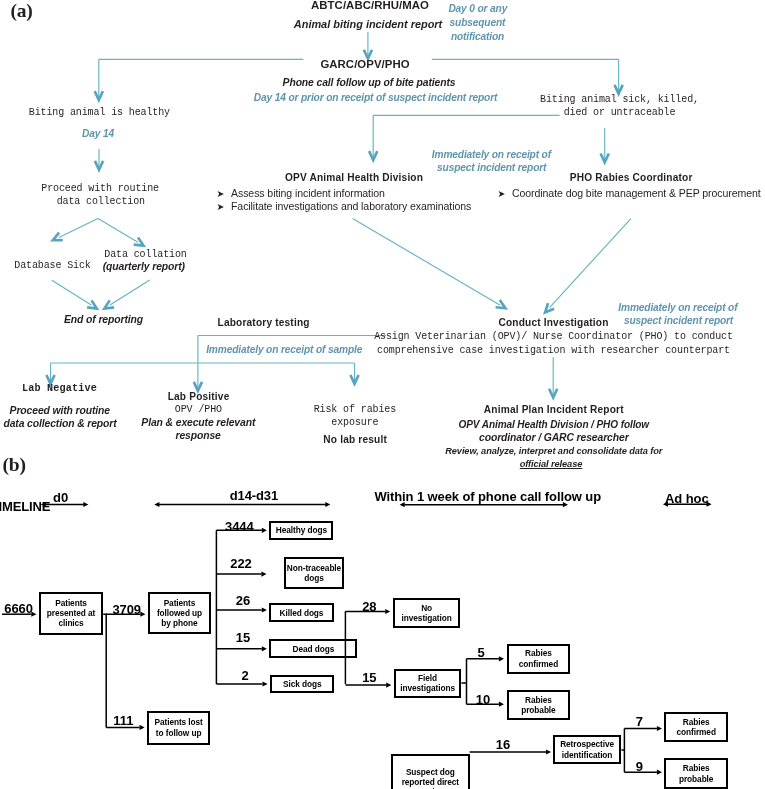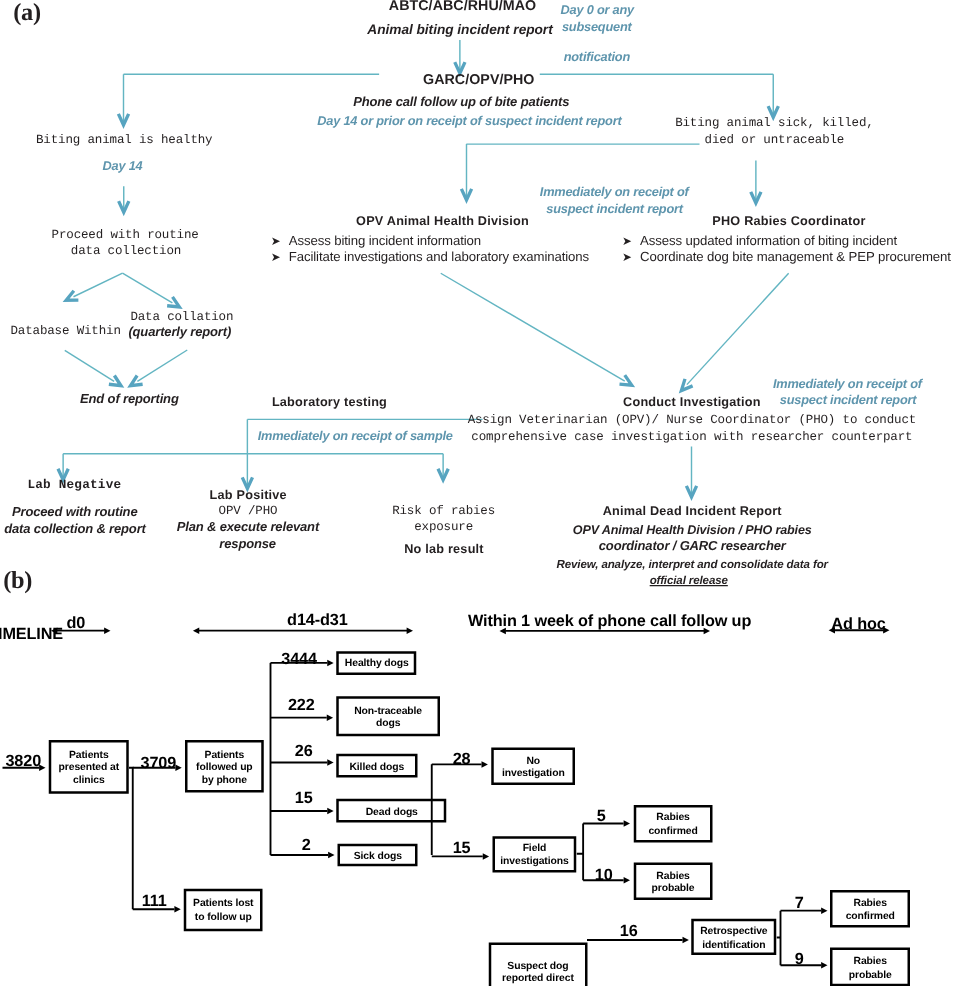--- a/index.html
+++ b/index.html
@@ -118,70 +118,69 @@
     <path d="M624.4,772.2 L656.9,772.2"></path>
     <path d="M662.0,772.2 L656.9,769.6 L656.9,774.8 Z" fill="#000" stroke="none"></path>
   </g>
 </svg>
 
 <div class="panel-letter" style="left:10.5px;top:-0.5px;">(a)</div>
 <div class="panel-letter" style="left:2.5px;top:453.5px;">(b)</div>
 
 <div class="tl bc" style="left:370px;top:0.2px;">ABTC/ABC/RHU/MAO</div>
 <div class="tl bi wide" style="left:368px;top:18.7px;">Animal biting incident report</div>
-<div class="tl bc" style="left:383px;top:58.9px;">GARC/OPV/PHO</div>
+<div class="tl bc" style="left:365px;top:58.9px;">GARC/OPV/PHO</div>
 <div class="tl bi" style="left:369px;top:77.6px;">Phone call follow up of bite patients</div>
 <div class="tl n" style="left:99.4px;top:108.1px;">Biting animal is healthy</div>
 <div class="tl n" style="left:619.5px;top:94.7px;">Biting animal sick, killed,</div>
 <div class="tl n" style="left:619.5px;top:107.5px;">died or untraceable</div>
 <div class="tl n" style="left:100.1px;top:183.6px;">Proceed with routine</div>
 <div class="tl n" style="left:100.8px;top:197.0px;">data collection</div>
 <div class="tl b" style="left:354px;top:173.0px;">OPV Animal Health Division</div>
 <div class="tl b" style="left:631.2px;top:173.0px;">PHO Rabies Coordinator</div>
-<div class="tl n" style="left:52.5px;top:260.8px;">Database Within</div>
+<div class="tl n" style="left:52.5px;top:260.8px;">Database Sick</div>
 <div class="tl n" style="left:145.5px;top:250.4px;">Data collation</div>
 <div class="tl bi" style="left:143.8px;top:261.8px;">(quarterly report)</div>
 <div class="tl bi" style="left:103.5px;top:315.2px;">End of reporting</div>
 <div class="tl b" style="left:263.6px;top:317.7px;">Laboratory testing</div>
 <div class="tl b" style="left:553.5px;top:318.1px;">Conduct Investigation</div>
 <div class="tl n" style="left:553.5px;top:332.3px;">Assign Veterinarian (OPV)/ Nurse Coordinator (PHO) to conduct</div>
 <div class="tl n" style="left:553.5px;top:346.1px;">comprehensive case investigation with researcher counterpart</div>
 <div class="tl b" style="left:59.5px;top:384px;font-family:Liberation Mono, monospace;">Lab Negative</div>
 <div class="tl bi" style="left:59.8px;top:406.2px;">Proceed with routine</div>
 <div class="tl bi" style="left:60.0px;top:419.0px;">data collection &amp; report</div>
 <div class="tl b" style="left:198.6px;top:391.8px;">Lab Positive</div>
 <div class="tl n" style="left:198.4px;top:404.8px;">OPV /PHO</div>
 <div class="tl bi" style="left:198.3px;top:418.3px;">Plan &amp; execute relevant</div>
 <div class="tl bi" style="left:198.1px;top:431.4px;">response</div>
 <div class="tl b" style="left:355.2px;top:391.8px;margin-top:43px;">No lab result</div>
 <div class="tl n" style="left:354.9px;top:404.5px;">Risk of rabies</div>
 <div class="tl n" style="left:354.9px;top:417.5px;">exposure</div>
-<div class="tl b" style="left:553.8px;top:405.2px;">Animal Dead Incident Report</div>
-<div class="tl bi nar2" style="left:553.8px;top:420.0px;">OPV Animal Health Division / PHO rabies</div>
+<div class="tl b" style="left:553.8px;top:405.2px;">Animal Plan Incident Report</div>
+<div class="tl bi nar2" style="left:553.8px;top:420.0px;">OPV Animal Health Division / PHO follow</div>
 <div class="tl bi" style="left:553.8px;top:433.3px;">coordinator / GARC researcher</div>
 <div class="tl bi nar" style="left:553.8px;top:446.6px;">Review, analyze, interpret and consolidate data for</div>
 <div class="tl bi nar" style="left:551.0px;top:459.8px;text-decoration:underline;">official release</div>
 
 <div class="tl blue" style="left:477.8px;top:4.4px;">Day 0 or any</div>
 <div class="tl blue" style="left:477.4px;top:17.9px;">subsequent</div>
-<div class="tl blue" style="left:477.5px;top:42px;">notification</div>
+<div class="tl blue" style="left:477.5px;top:32px;">notification</div>
 <div class="tl blue" style="left:375.5px;top:93.0px;">Day 14 or prior on receipt of suspect incident report</div>
 <div class="tl blue" style="left:98.0px;top:128.9px;">Day 14</div>
 <div class="tl blue" style="left:491.4px;top:150.2px;">Immediately on receipt of</div>
 <div class="tl blue" style="left:491.7px;top:163.2px;">suspect incident report</div>
 <div class="tl blue" style="left:677.9px;top:302.7px;">Immediately on receipt of</div>
 <div class="tl blue" style="left:678.5px;top:316.3px;">suspect incident report</div>
 <div class="tl blue" style="left:284.2px;top:344.9px;">Immediately on receipt of sample</div>
 
 <div class="bul" style="left:216.5px;top:188.0px;">
   <div><span class="g">➤</span><span>Assess biting incident information</span></div>
   <div><span class="g">➤</span><span>Facilitate investigations and laboratory examinations</span></div>
 </div>
 <div class="bul" style="left:497.5px;top:188.0px;">
-  <div><span class="g">➤</span><span>Assess updated information of biting incident</span></div>
   <div><span class="g">➤</span><span>Coordinate dog bite management &amp; PEP procurement</span></div>
 </div>
 
 <div class="bbox" style="left:38.9px;top:591.8px;width:64.3px;height:42.8px;">
       <div>
         <div>Patients</div>
         <div>presented at</div>
         <div>clinics</div>
       </div>
     </div>
@@ -196,21 +195,21 @@
       <div>
         <div>Patients lost</div>
         <div>to follow up</div>
       </div>
     </div>
 <div class="bbox" style="left:269.4px;top:520.7px;width:64.1px;height:19.2px;">
       <div>
         <div>Healthy dogs</div>
       </div>
     </div>
-<div class="bbox" style="left:269.0px;top:557.1px;width:83px;height:31.8px;">
+<div class="bbox" style="left:284px;top:557.1px;width:60px;height:31.8px;">
       <div>
         <div>Non-traceable</div>
         <div>dogs</div>
       </div>
     </div>
 <div class="bbox" style="left:269.4px;top:603.2px;width:64.2px;height:19.2px;">
       <div>
         <div>Killed dogs</div>
       </div>
     </div>
@@ -267,21 +266,21 @@
         <div>confirmed</div>
       </div>
     </div>
 <div class="bbox" style="left:664.3px;top:758.4px;width:63.8px;height:30.3px;">
       <div>
         <div>Rabies</div>
         <div>probable</div>
       </div>
     </div>
 
-<div class="bnum" style="left:18.6px;top:601.9px;">3820</div>
+<div class="bnum" style="left:18.6px;top:601.9px;">6660</div>
 <div class="bnum" style="left:126.7px;top:602.8px;">3709</div>
 <div class="bnum" style="left:123.3px;top:714.3px;">111</div>
 <div class="bnum" style="left:239.3px;top:519.7px;">3444</div>
 <div class="bnum" style="left:241.0px;top:556.9px;">222</div>
 <div class="bnum" style="left:243.0px;top:593.9px;">26</div>
 <div class="bnum" style="left:243.0px;top:631.4px;">15</div>
 <div class="bnum" style="left:245.0px;top:669.4px;">2</div>
 <div class="bnum" style="left:369.3px;top:599.6px;">28</div>
 <div class="bnum" style="left:369.3px;top:671.3px;">15</div>
 <div class="bnum" style="left:481.0px;top:646.4px;">5</div>

